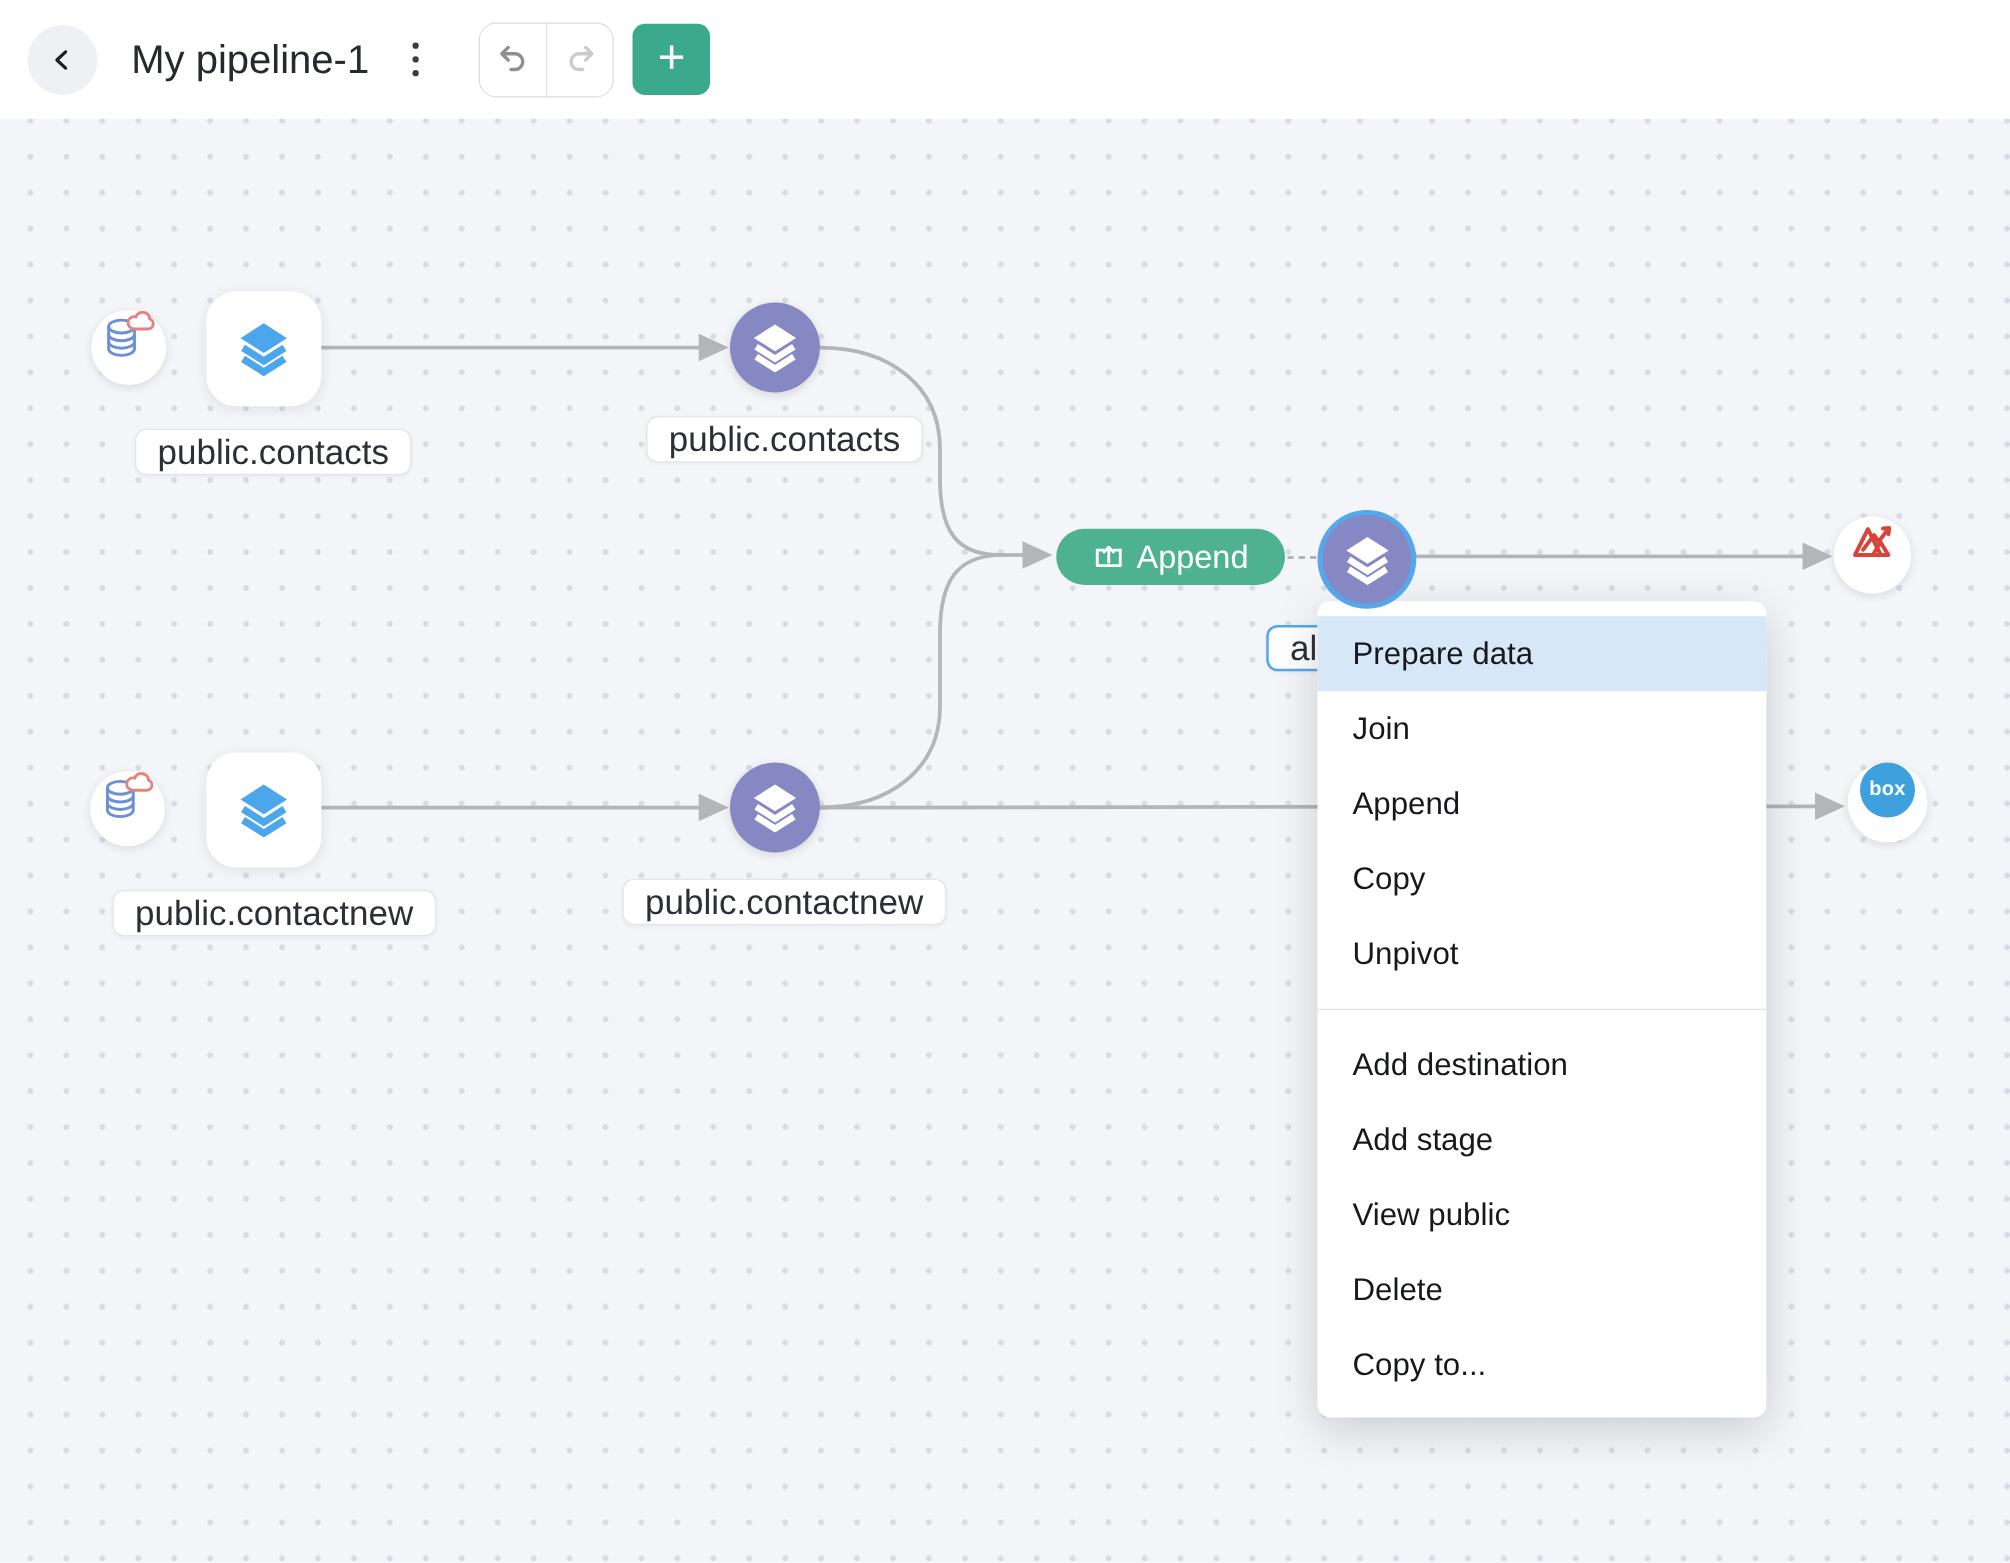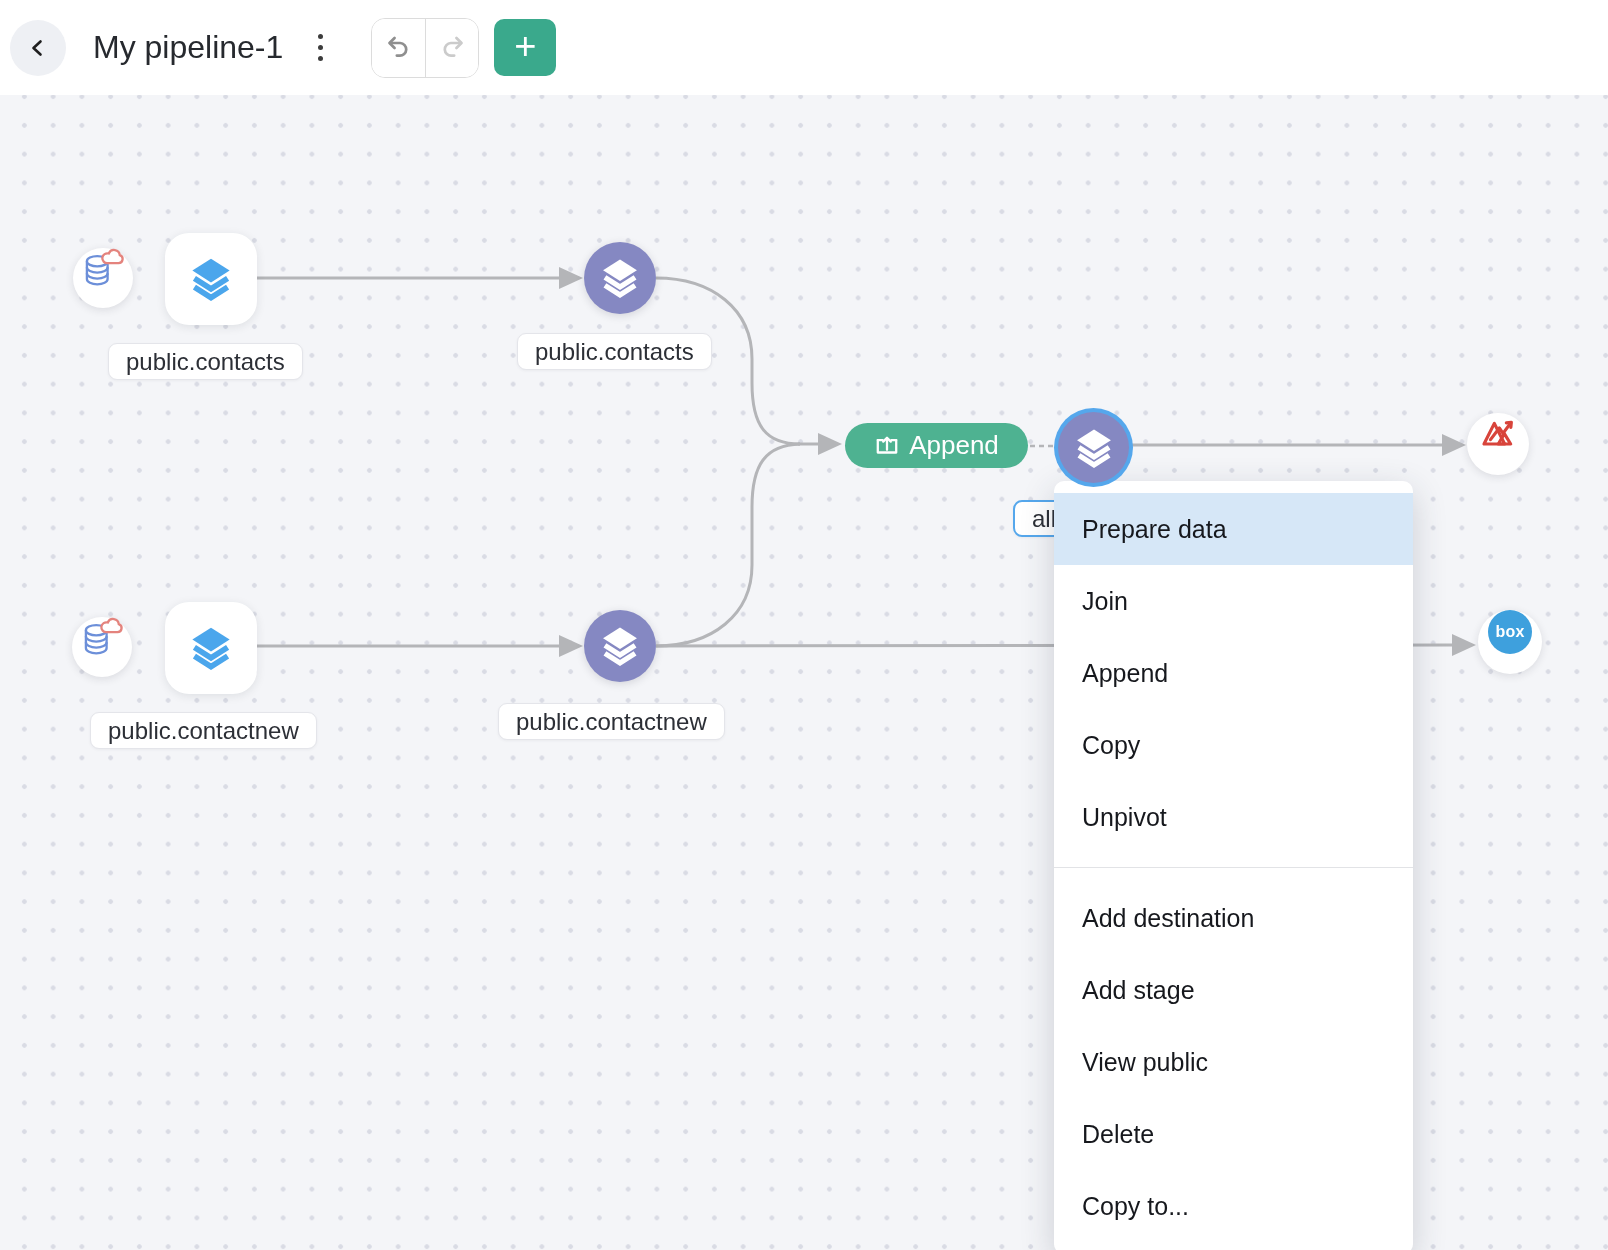--- a/index.html
+++ b/index.html
@@ -5,21 +5,21 @@
   html,body{margin:0;padding:0;}
   body{
     width:1608px;height:1250px;overflow:hidden;
     font-family:"Liberation Sans",sans-serif;
     background:#ffffff;
     -webkit-font-smoothing:antialiased;
   }
   
   .header{
     position:relative;height:95px;background:#ffffff;
-    display:flex;align-items:center;
+    display:flex;align-items:center;padding-left:12px;
   }
   .back-btn{
     margin-left:10px;width:56px;height:56px;border-radius:50%;
     background:#eef0f4;border:none;display:flex;align-items:center;justify-content:center;
     cursor:pointer;flex:0 0 auto;
   }
   .page-title{
     margin-left:27px;font-size:32px;font-weight:500;color:#26292e;white-space:nowrap;
   }
   .kebab{
@@ -62,21 +62,21 @@
   .stage-circle{
     background:var(--node_purple,#8588c2);border-radius:50%;
     display:flex;align-items:center;justify-content:center;z-index:4;cursor:pointer;
     box-shadow:0 2px 8px rgba(31,35,51,.15);
   }
   .stage-circle.selected{
     box-shadow:0 0 0 4px var(--selection_blue,#55a7ec);z-index:30;
   }
   .node-label{
     position:absolute;height:37px;background:#fff;border:1.5px solid #e4e5ea;border-radius:9px;
-    display:flex;align-items:center;padding:0 17px;font-size:24px;color:#2c2f36;
+    display:flex;align-items:center;padding:0 17px;font-size:28px;color:#2c2f36;
     white-space:nowrap;box-sizing:border-box;z-index:3;
     box-shadow:0 1px 3px rgba(31,35,51,.05);
   }
   .node-label.selected{
     border:2.5px solid var(--selection_blue,#55a7ec);z-index:10;overflow:hidden;
   }
   .append-pill{
     position:absolute;left:845px;top:328px;width:183px;height:45px;border-radius:23px;
     background:var(--append_green,#4eb291);color:#fff;display:flex;align-items:center;
     justify-content:center;gap:9px;font-size:26px;font-weight:500;z-index:4;cursor:pointer;
@@ -87,21 +87,21 @@
     display:flex;align-items:center;justify-content:center;
     color:#fff;font-size:16px;font-weight:700;letter-spacing:.2px;
   }
   
   .context-menu{
     position:absolute;left:1054px;top:386px;width:359px;
     background:#fff;border-radius:10px;padding:12px 0;
     box-shadow:0 10px 34px rgba(40,50,70,.20);z-index:20;
   }
   .menu-item{
-    height:72px;display:flex;align-items:center;padding:0 20px 0 28px;
+    height:60px;display:flex;align-items:center;padding:0 20px 0 28px;
     font-size:25px;color:#16181d;cursor:pointer;white-space:nowrap;
   }
   .menu-item.highlighted{background:var(--menu_highlight,#d6e7f7);}
   .menu-divider{border-top:1px solid #e2e3e6;margin:14px 0;}
 </style>
 </head>
 <body>
 
 <div class="header">
   <button class="back-btn">

